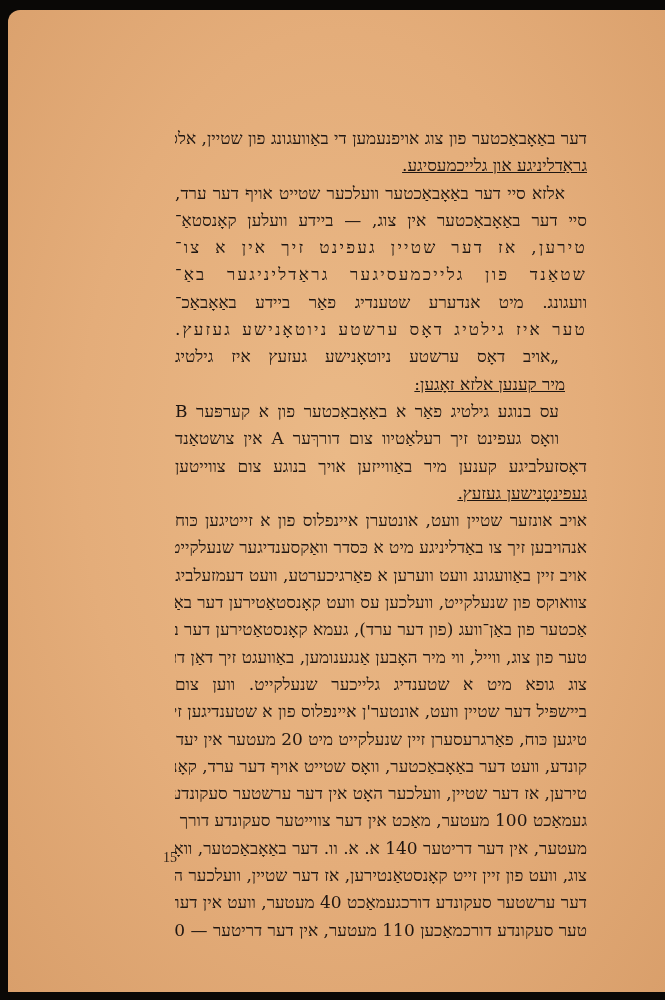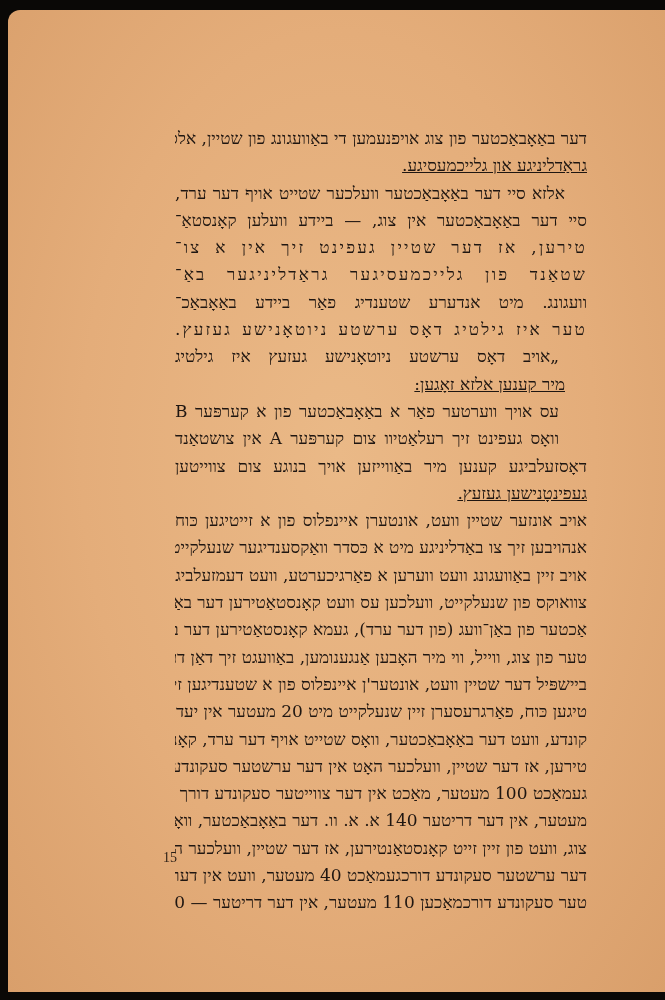--- a/index.html
+++ b/index.html
@@ -54,30 +54,31 @@
     <div class="line">דער באַאָבאַכטער פון צוג אויפנעמען די באַוועגונג פון שטיין, אלס א</div>
     <div class="line short">גראַדליניגע און גלייכמעסיגע.</div>
     <div class="line indent">אלזא סיי דער באַאָבאַכטער וועלכער שטייט אויף דער ערד,</div>
     <div class="line">סיי דער באַאָבאַכטער אין צוג, — ביידע וועלען קאָנסטאַ־</div>
     <div class="line spaced">טירען, אז דער שטיין געפינט זיך אין א צו־</div>
     <div class="line spaced">שטאַנד פון גלייכמעסיגער גראַדליניגער באַ־</div>
     <div class="line">וועגונג. מיט אנדערע שטענדיג פאַר ביידע באַאָבאַכ־</div>
     <div class="line spaced">טער איז גילטיג דאָס ערשטע ניוטאָנישע געזעץ.</div>
     <div class="line quote">„אויב דאָס ערשטע ניוטאָנישע געזעץ איז גילטיג</div>
     <div class="line short indent">מיר קענען אלזא זאָגען:</div>
-    <div class="line quote">עס אויך ווערטער פאַר א באַאָבאַכטער פון א קערפּער B</div>
-    <div class="line quote">וואָס געפינט זיך רעלאַטיוו צום קערפּער A אין צושטאַנד</div>
+    <div class="line quote">עס בנוגע גילטיג פאַר א באַאָבאַכטער פון א קערפּער B</div>
+    <div class="line quote">וואָס געפינט זיך רעלאַטיוו צום דורךּער A אין צושטאַנד</div>
     <div class="line">דאָסזעלביגע קענען מיר באַווייזען אויך בנוגע צום צווייטען</div>
     <div class="line short">געפינטָנישען געזעץ.</div>
     <div class="line">אויב אונזער שטיין וועט, אונטערן איינפלוס פון א זייטיגען כּוח</div>
     <div class="line">אנהויבען זיך צו באַדליניגע מיט א כּסדר וואַקסענדיגער שנעלקייט ד. ה.</div>
     <div class="line">אויב זיין באַוועגונג וועט ווערען א פאַרגיכערטע, וועט דעמזעלביגען</div>
     <div class="line">צוואוקס פון שנעלקייט, וועלכען עס וועט קאָנסטאַטירען דער באַאָב־</div>
     <div class="line">אַכטער פון באַן־וועג (פון דער ערד), געמא קאָנסטאַטירען דער באַאָבאַכ־</div>
     <div class="line">טער פון צוג, ווייל, ווי מיר האָבען אַנגענומען, באַוועגט זיך דאַן דער</div>
+    <div class="line">צוג גופא מיט א שטענדיג גלייכער שנעלקייט. ווען צום</div>
     <div class="line">ביישפּיל דער שטיין וועט, אונטער'ן איינפלוס פון א שטענדיגען זיי־</div>
     <div class="line">טיגען כּוח, פאַרגרעסערן זיין שנעלקייט מיט 20 מעטער אין יעדער סע־</div>
     <div class="line">קונדע, וועט דער באַאָבאַכטער, וואָס שטייט אויף דער ערד, קאָנסטאַ־</div>
     <div class="line">טירען, אז דער שטיין, וועלכער האָט אין דער ערשטער סעקונדע דורכ־</div>
     <div class="line">געמאַכט 100 מעטער, מאַכט אין דער צווייטער סעקונדע דורך 120</div>
     <div class="line">מעטער, אין דער דריטער 140 א. א. וו. דער באַאָבאַכטער, וואָס זיצט אין</div>
     <div class="line">צוג, וועט פון זיין זייט קאָנסטאַנטירען, אז דער שטיין, וועלכער האָט אין</div>
     <div class="line">דער ערשטער סעקונדע דורכגעמאַכט 40 מעטער, וועט אין דער צוויי־</div>
     <div class="line">טער סעקונדע דורכמאַכען 110 מעטער, אין דער דריטער — 130 א. א. וו.</div>
   </div>

